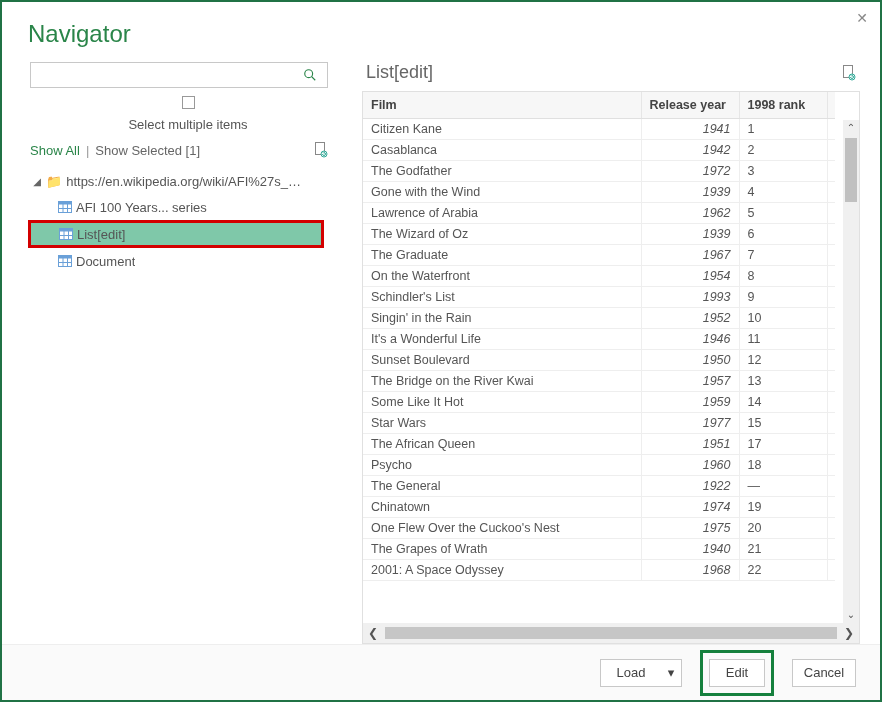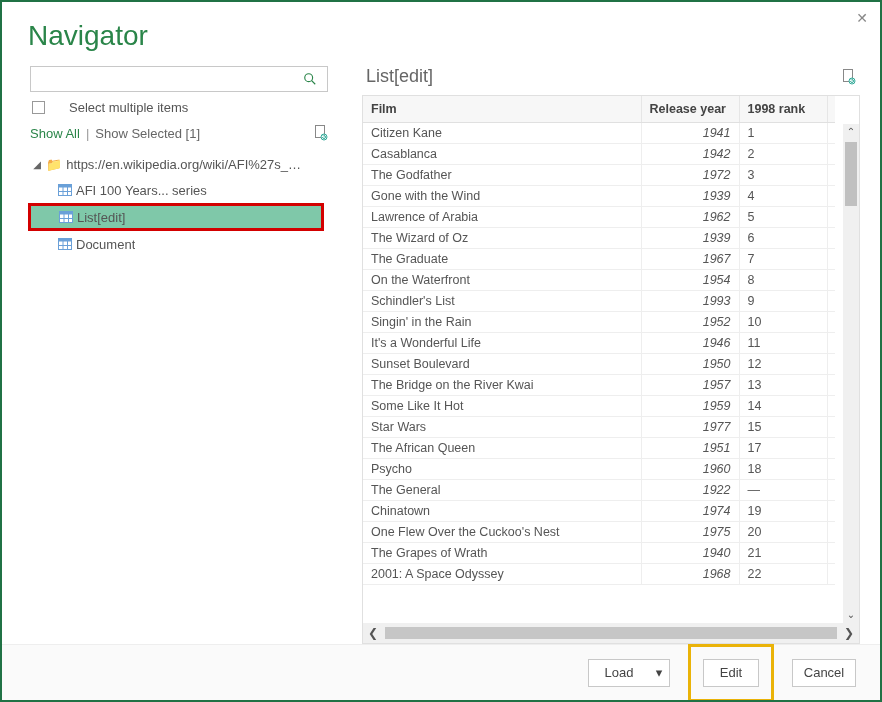--- a/index.html
+++ b/index.html
@@ -1,27 +1,27 @@
 <!DOCTYPE html>
 <html><head>
   <meta charset="utf-8">
   <style>
     * { box-sizing: border-box; margin: 0; padding: 0; }
     body { font-family: "Segoe UI", Tahoma, sans-serif; font-size: 13px; color: #444; background: #fff; }
     .outer-border { border: 2px solid #207245; width: 882px; height: 702px; position: relative; overflow: hidden; }
     .wnd { position: relative; width: 100%; height: 100%; display: flex; flex-direction: column; }
     .close-x { position: absolute; top: 8px; right: 12px; color: #888; cursor: pointer; font-size: 14px; }
-    .title { font-size: 28px; font-weight: 400; color: #2a8549; padding: 18px 38px 14px 26px; }
+    .title { font-size: 24px; font-weight: 400; color: #2a8549; padding: 18px 38px 14px 26px; }
     .body { flex: 1; display: flex; padding: 0 20px 0 28px; overflow: hidden; }
     .left { width: 320px; flex-shrink: 0; padding-right: 6px; }
     .right { flex: 1; display: flex; flex-direction: column; overflow: hidden; padding-left: 12px; }
     .search-row { display: flex; align-items: center; border: 1px solid #c8c8c8; height: 26px; width: 298px; margin-bottom: 8px; }
     .search-row input { flex: 1; border: none; outline: none; font-size: 13px; padding: 0 6px; height: 100%; background: transparent; }
     .mag { width: 24px; text-align: center; color: #2a8549; font-size: 14px; }
-    .chk-row { display: flex; align-items: center; gap: 24px; margin: 6px 0 10px 2px; color: #555; }
+    .chk-row { display: flex; align-items: center; gap: 8px; margin: 6px 0 10px 2px; color: #555; flex-direction: column; }
     .chk { width: 13px; height: 13px; border: 1px solid #999; }
     .filter-row { display: flex; align-items: center; gap: 6px; margin-bottom: 10px; width: 298px; }
     .show-all { color: #2a8549; cursor: pointer; }
     .filter-sep { color: #999; }
     .show-selected { color: #666; }
     .refresh-icon { margin-left: auto; color: #888; cursor: pointer; }
     .tree { margin-top: 4px; }
     .tree-row { display: flex; align-items: center; height: 26px; padding-left: 2px; gap: 4px; cursor: pointer; }
     .tree-row.indent { padding-left: 28px; }
     .caret { font-size: 10px; color: #666; width: 10px; text-align: center; }
@@ -50,21 +50,21 @@
     .col-film { width: 278px; }
     .col-year { width: 98px; }
     .col-rank { width: 88px; }
     .col-extra { width: 30px; }
     .footer { height: 56px; border-top: 1px solid #eee; display: flex; align-items: center; justify-content: flex-end; gap: 18px; padding-right: 24px; background: #fafafa; }
     .btn { border: 1px solid #c8c8c8; background: #fff; height: 28px; display: inline-flex; align-items: center; justify-content: center; cursor: pointer; color: #444; font-size: 13px; }
     .btn-load { width: 60px; border-right: none; }
     .btn-load-caret { width: 20px; border-left: 1px solid #c8c8c8; }
     .load-group { display: flex; border: 1px solid #c8c8c8; height: 28px; }
     .load-group .btn { border: none; height: 26px; }
-    .btn-edit-wrap { border: 3px solid #eab308; padding: 12px; }
+    .btn-edit-wrap { border: 3px solid #15803d; padding: 6px; }
     .btn-edit { width: 56px; }
     .btn-cancel { width: 64px; }
     svg { display: block; }
   </style>
 </head>
 <body>
 
 <div class="outer-border">
 <div class="wnd">
   <span class="close-x">✕</span>

